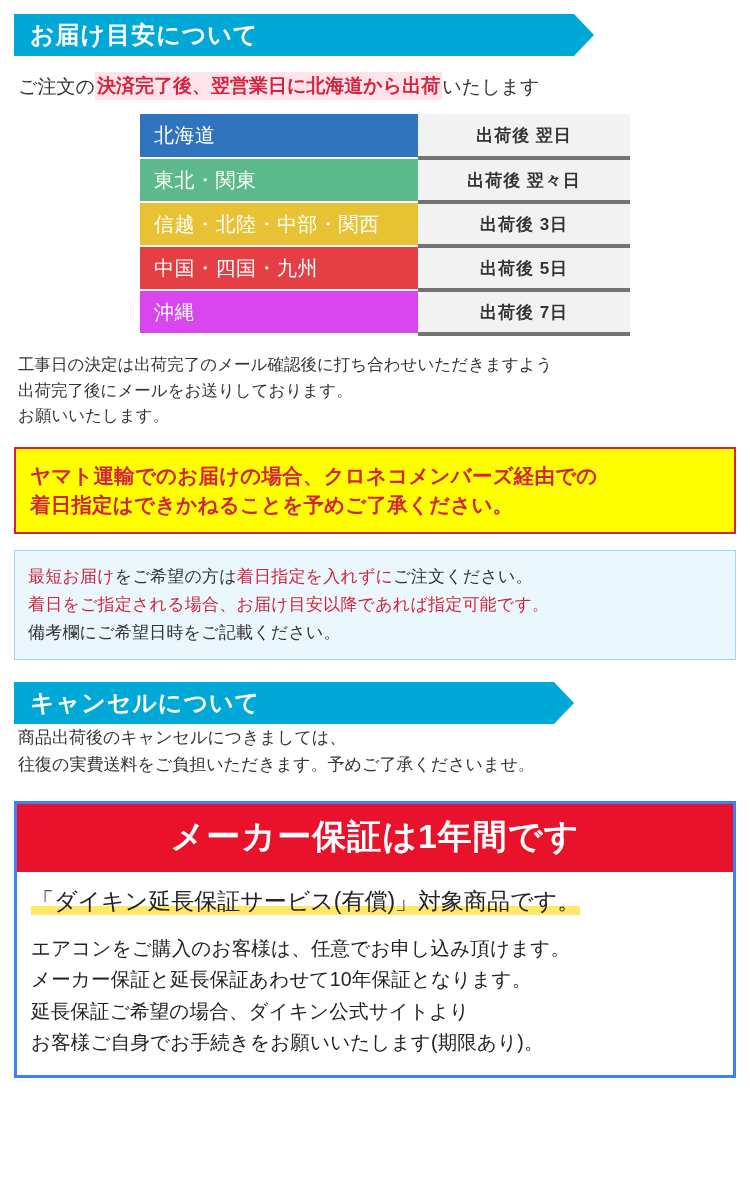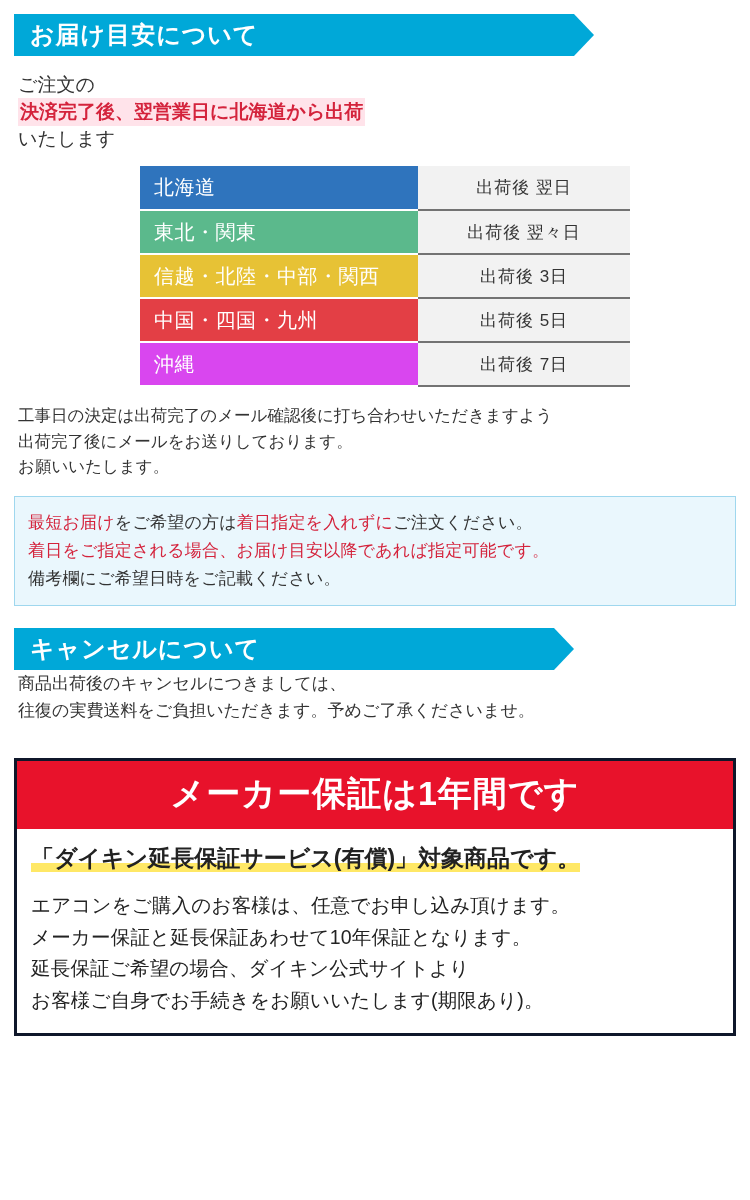--- a/index.html
+++ b/index.html
@@ -54,24 +54,23 @@
     width: 560px;
     margin-top: 14px;
   }
 
   
   .intro {
     margin-top: 16px;
     font-size: 19px;
     color: #333333;
     display: flex;
-    align-items: flex-start;
+    align-items: flex-end;
     flex-wrap: nowrap;
     padding-left: 4px;
-    flex-direction: column;
   }
   .intro .plain { color: #333; }
   .intro .marked {
     color: #d4233c;
     font-weight: bold;
     background: #ffe3ea;
     padding: 1px 2px;
   }
 
   
@@ -89,22 +88,22 @@
     padding-left: 14px;
     letter-spacing: 0.5px;
     border-bottom: 2px solid #ffffff;
     box-sizing: border-box;
   }
   .table td.days {
     background: #f2f2f2;
     color: #333333;
     font-size: 17px;
     text-align: center;
-    border-bottom: 2px solid #737373;
-    font-weight: normal;
+    border-bottom: 4px solid #737373;
+    font-weight: bold;
     letter-spacing: 1px;
   }
 
   
   .notes {
     margin-top: 16px;
     padding-left: 4px;
     font-size: 16.5px;
     line-height: 1.55;
     color: #333333;
@@ -148,40 +147,40 @@
   
   .cancel-notes {
     padding-left: 4px;
     font-size: 17px;
     line-height: 1.6;
     color: #333333;
   }
 
   
   .warranty {
-    margin-top: 34px;
-    border: 3px solid #0f172a;
+    margin-top: 22px;
+    border: 3px solid #3b82f6;
     box-sizing: border-box;
   }
   .warranty-head {
     background: #e8122b;
     color: #ffffff;
     text-align: center;
     font-size: 34px;
     font-weight: bold;
     letter-spacing: 1px;
     padding: 10px 0 12px 0;
   }
   .warranty-body {
     background: #ffffff;
     padding: 14px 14px 16px 14px;
   }
   .warranty-sub {
     font-size: 23px;
-    font-weight: bold;
+    font-weight: normal;
     color: #222222;
     line-height: 1.35;
     display: inline;
     background: linear-gradient(to top, #ffe866 0 9px, transparent 9px 100%);
     padding-bottom: 1px;
   }
   .warranty-text {
     margin-top: 16px;
     font-size: 19.5px;
     line-height: 1.62;
@@ -231,20 +230,24 @@
       </tr>
     </tbody>
   </table>
 
   <div class="notes">
     <div>工事日の決定は出荷完了のメール確認後に打ち合わせいただきますよう</div>
     <div>出荷完了後にメールをお送りしております。</div>
     <div>お願いいたします。</div>
   </div>
 
+  <div class="warn-box">
+    <p>ヤマト運輸でのお届けの場合、クロネコメンバーズ経由での</p>
+    <p>着日指定はできかねることを予めご了承ください。</p>
+  </div>
 
   <div class="info-box">
     <p>
       <span class="em">最短お届け</span><span>をご希望の方は</span><span class="em">着日指定を入れずに</span><span>ご注文ください。</span>
     </p>
     <p>
       <span class="em">着日をご指定される場合、</span><span class="emb">お届け目安以降であれば指定可能です。</span>
     </p>
     <p>備考欄にご希望日時をご記載ください。</p>
   </div>

